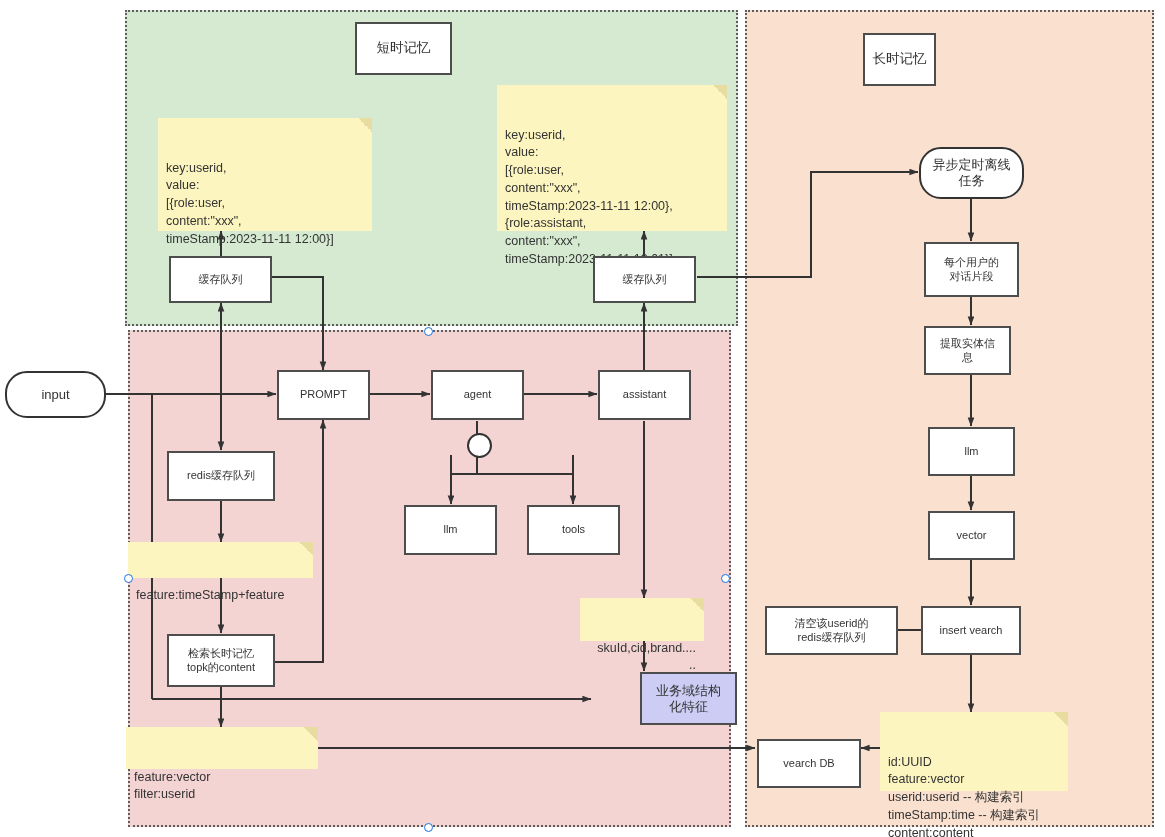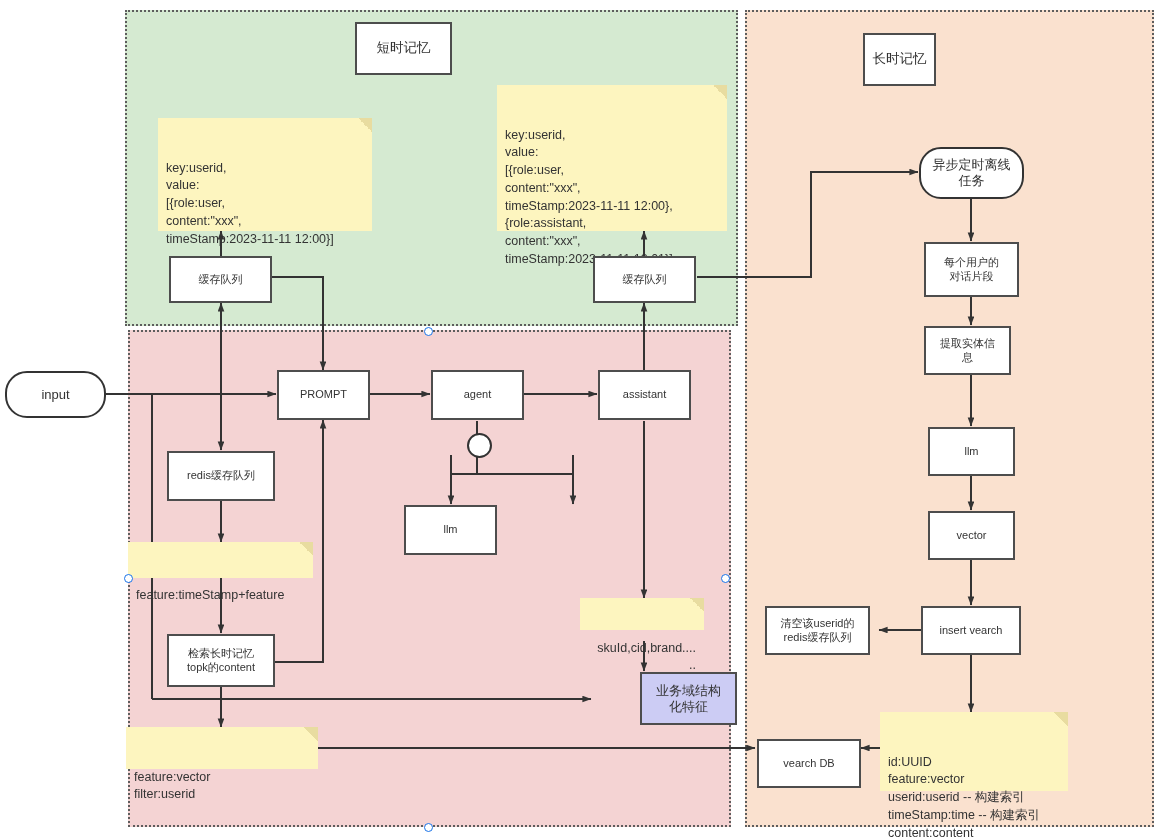--- a/index.html
+++ b/index.html
@@ -146,21 +146,21 @@
     <span class="fold"></span>
     <span>feature:timeStamp+feature</span>
   </div>
 
   <div class="note" style="left:126px;top:727px;width:192px;height:42px;">
     <span class="fold"></span>
     <span>feature:vector
 filter:userid</span>
   </div>
 
-  <div class="note" style="left:580px;top:598px;width:124px;height:32px;text-align:right;">
+  <div class="note" style="left:580px;top:598px;width:124px;height:43px;text-align:right;">
     <span class="fold"></span>
     <span>skuId,cid,brand....
 ..</span>
   </div>
 
   <div class="note" style="left:880px;top:712px;width:188px;height:79px;">
     <span class="fold"></span>
     <span>id:UUID
 feature:vector
 userid:userid -- 构建索引
@@ -191,20 +191,23 @@
   <div class="node boxn" style="left:598px;top:370px;width:93px;height:50px;">
       <span>assistant</span>
     </div>
 
   <div class="cyc" style="left:467px;top:433px;"></div>
 
   <div class="node boxn" style="left:404px;top:505px;width:93px;height:50px;">
       <span>llm</span>
     </div>
 
+  <div class="node boxn" style="left:527px;top:505px;width:93px;height:50px;">
+      <span>tools</span>
+    </div>
 
   <div class="node boxn" style="left:167px;top:451px;width:108px;height:50px;">
       <span>redis缓存队列</span>
     </div>
 
   <div class="node boxn" style="left:167px;top:634px;width:108px;height:53px;white-space:pre-line;"><span>检索长时记忆
 topk的content</span></div>
 
   <div class="node bluebox" style="left:592px;top:672px;width:97px;height:53px;white-space:pre-line;margin-left:48px;"><span>业务域结构
 化特征</span></div>
@@ -223,21 +226,21 @@
     </div>
 
   <div class="node boxn" style="left:928px;top:511px;width:87px;height:49px;">
       <span>vector</span>
     </div>
 
   <div class="node boxn" style="left:921px;top:606px;width:100px;height:49px;">
       <span>insert vearch</span>
     </div>
 
-  <div class="node boxn" style="left:765px;top:606px;width:105px;height:49px;white-space:pre-line;"><span>清空该userid的
+  <div class="node boxn" style="left:765px;top:606px;width:133px;height:49px;white-space:pre-line;"><span>清空该userid的
 redis缓存队列</span></div>
 
   <div class="node boxn" style="left:757px;top:723px;width:104px;height:49px;margin-top:16px;">
       <span>vearch DB</span>
     </div>
 
   <div class="handle" style="left:124px;top:574px;"></div>
   <div class="handle" style="left:721px;top:574px;"></div>
   <div class="handle" style="left:424px;top:327px;"></div>
   <div class="handle" style="left:424px;top:823px;"></div>

